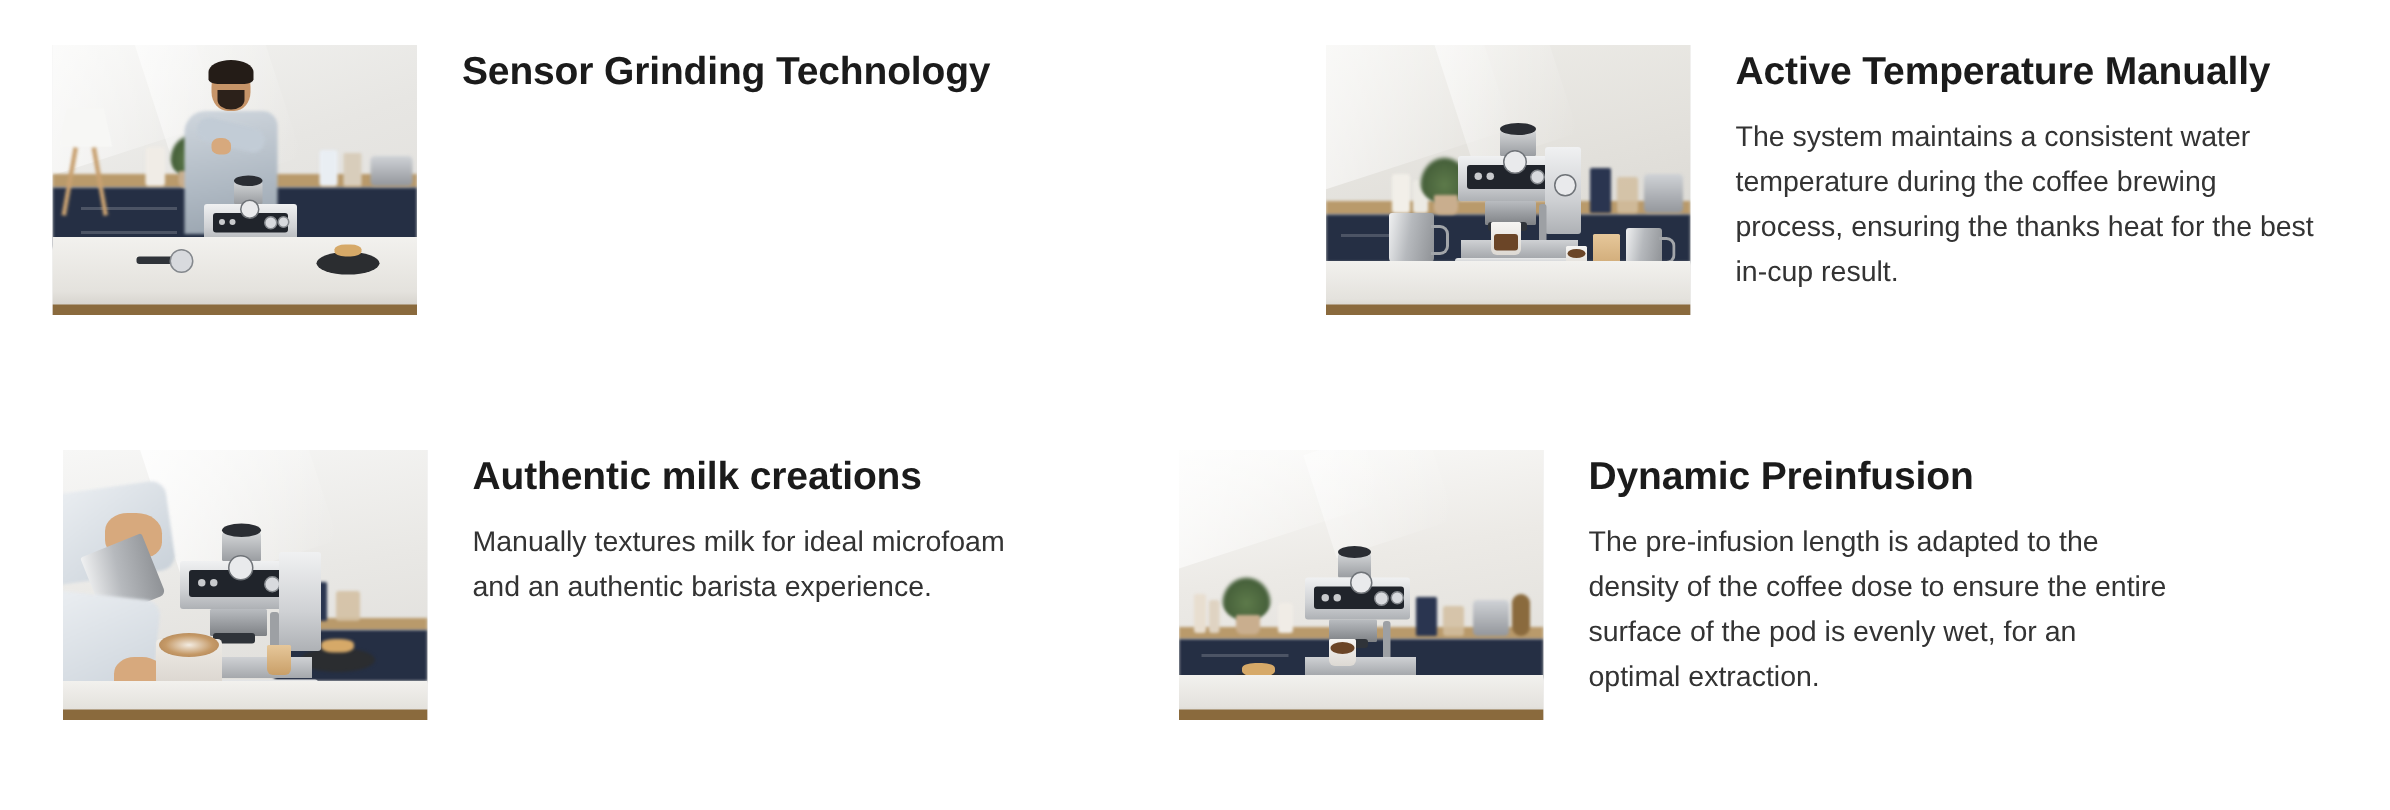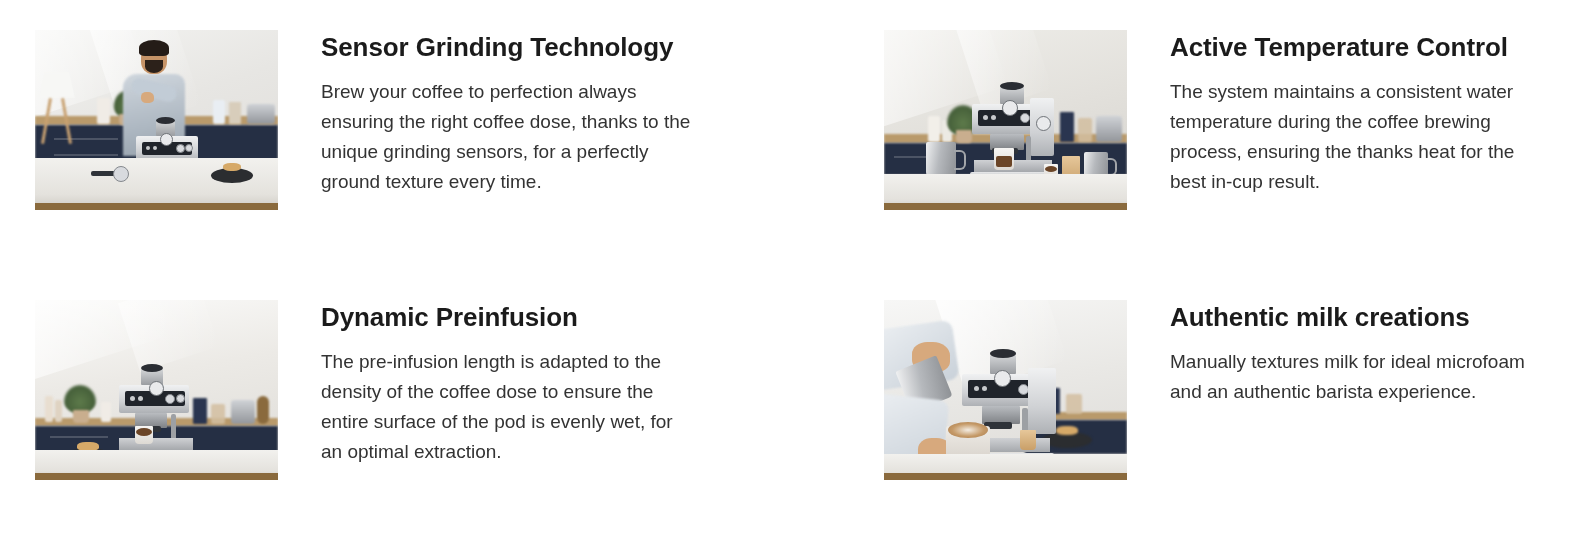--- a/index.html
+++ b/index.html
@@ -41,21 +41,21 @@
   .feature-photo {
     width: 243px;
     height: 180px;
     flex: 0 0 243px;
     position: relative;
     overflow: hidden;
     background: #e9e9ea;
   }
 
   .feature-text {
-    padding-left: 43px;
+    padding-left: 30px;
     box-sizing: border-box;
   }
   .col-left  .feature-text { width: 420px; }
   .col-right .feature-text { width: 420px; }
 
   .feature-title {
     font-size: 26px;
     font-weight: bold;
     line-height: 1.33;
     color: #1b1b1b;
@@ -351,21 +351,20 @@
         <div class="counter-edge"></div>
 
         <div class="m-arm" style="left:56px;top:141px;width:26px;height:5px;"></div>
         <div class="m-knob" style="left:78px;top:136px;width:14px;height:14px;"></div>
         <div class="plate" style="left:176px;top:138px;width:42px;height:15px;"></div>
         <div class="biscuits" style="left:188px;top:133px;width:18px;height:8px;"></div>
       </div>
 
       <div class="feature-text">
         <h3 class="feature-title">Sensor Grinding Technology</h3>
-        <p class="feature-desc">Brew your coffee to perfection always ensuring the right coffee dose, thanks to the unique grinding sensors, for a perfectly ground texture every time.</p>
       </div>
     </div>
 
     <div class="feature-item col-right">
       <div class="feature-photo">
         <div class="wall" style="background:linear-gradient(165deg,#efeeea 0%,#e2e0db 50%,#d4d2cd 100%);"></div>
         <div class="lightbeam" style="left:-14%;top:-10%;width:60%;height:55%;"></div>
         <div class="lightbeam" style="left:34%;top:-10%;width:30%;height:50%;opacity:.65;"></div>
         <div class="backcounter blur-soft" style="top:104px;height:9px;"></div>
         <div class="cabinets blur-soft" style="top:113px;height:32px;bottom:auto;"></div>
@@ -408,79 +407,27 @@
         <div class="cup-coffee" style="left:161px;top:136px;width:12px;height:6px;"></div>
         <div class="cup" style="left:178px;top:126px;width:18px;height:24px;background:linear-gradient(180deg,#e6c79a,#cda773);"></div>
         <div class="jug" style="left:200px;top:122px;width:24px;height:28px;"></div>
         <div class="jug-handle" style="left:222px;top:128px;width:9px;height:14px;"></div>
 
         <div class="frontcounter" style="height:36px;"></div>
         <div class="counter-edge"></div>
       </div>
 
       <div class="feature-text">
-        <h3 class="feature-title">Active Temperature Control</h3>
+        <h3 class="feature-title">Active Temperature Manually</h3>
         <p class="feature-desc">The system maintains a consistent water temperature during the coffee brewing process, ensuring the thanks heat for the best in-cup result.</p>
       </div>
     </div>
   </div>
 
   <div class="feature-row row-bottom">
-
-    <div class="feature-item col-left">
-      <div class="feature-photo">
-        <div class="wall" style="background:linear-gradient(170deg,#fbfbfa 0%,#eceae6 42%,#dddbd6 100%);"></div>
-        <div class="lightbeam" style="left:-12%;top:-12%;width:64%;height:46%;"></div>
-        <div class="lightbeam" style="left:38%;top:-6%;width:34%;height:40%;opacity:.6;"></div>
-        <div class="backcounter blur-soft" style="top:118px;height:8px;"></div>
-        <div class="cabinets blur-soft" style="top:126px;height:26px;bottom:auto;"></div>
-        <div class="cabinet-line" style="top:136px;left:6%;width:24%;"></div>
-
-        <div class="jar blur-soft" style="left:10px;top:96px;width:8px;height:26px;background:#e8ded0;"></div>
-        <div class="jar blur-soft" style="left:20px;top:100px;width:7px;height:22px;background:#dfd3c2;"></div>
-        <div class="plant-leaves blur-soft" style="left:28px;top:84px;width:34px;height:30px;"></div>
-        <div class="plant-pot blur-soft" style="left:38px;top:110px;width:16px;height:13px;"></div>
-        <div class="jar blur-soft" style="left:66px;top:102px;width:10px;height:20px;background:#f0ece6;"></div>
-        <div class="box-dark blur-soft" style="left:158px;top:98px;width:14px;height:26px;"></div>
-        <div class="jar blur-soft" style="left:176px;top:104px;width:14px;height:20px;"></div>
-        <div class="toaster blur-soft" style="left:196px;top:100px;width:24px;height:24px;"></div>
-        <div class="box-dark blur-soft" style="left:222px;top:96px;width:12px;height:28px;background:#8a6a3d;border-radius:6px;"></div>
-
-        <div class="machine" style="left:84px;top:72px;width:80px;height:88px;">
-          <div class="m-hopper" style="left:22px;top:-4px;width:22px;height:17px;"></div>
-          <div class="m-hopper-top" style="left:22px;top:-8px;width:22px;height:8px;"></div>
-          <div class="m-body" style="left:0px;top:13px;width:70px;height:28px;"></div>
-          <div class="m-panel" style="left:6px;top:19px;width:60px;height:15px;"></div>
-          <div class="m-gauge" style="left:30px;top:9px;width:13px;height:13px;"></div>
-          <div class="m-dot" style="left:11px;top:24px;width:5px;height:5px;"></div>
-          <div class="m-dot" style="left:19px;top:24px;width:5px;height:5px;"></div>
-          <div class="m-knob" style="left:46px;top:22px;width:8px;height:8px;"></div>
-          <div class="m-knob" style="left:57px;top:22px;width:7px;height:7px;"></div>
-          <div class="m-group" style="left:16px;top:41px;width:32px;height:15px;"></div>
-          <div class="m-arm" style="left:18px;top:54px;width:24px;height:6px;"></div>
-          <div class="m-wand" style="left:52px;top:42px;width:5px;height:26px;"></div>
-          <div class="m-drip" style="left:0px;top:66px;width:74px;height:12px;"></div>
-          <div class="m-base" style="left:-4px;bottom:0;width:82px;height:8px;"></div>
-        </div>
-
-        <div class="cup" style="left:100px;top:126px;width:18px;height:18px;"></div>
-        <div class="cup-coffee" style="left:101px;top:128px;width:16px;height:8px;"></div>
-
-        <div class="plate" style="left:30px;top:148px;width:46px;height:16px;"></div>
-        <div class="biscuits" style="left:42px;top:142px;width:22px;height:9px;"></div>
-
-        <div class="frontcounter" style="height:30px;"></div>
-        <div class="counter-edge"></div>
-      </div>
-
-      <div class="feature-text">
-        <h3 class="feature-title">Dynamic Preinfusion</h3>
-        <p class="feature-desc">The pre-infusion length is adapted to the density of the coffee dose to ensure the entire surface of the pod is evenly wet, for an optimal extraction.</p>
-      </div>
-    </div>
 
     <div class="feature-item col-right">
       <div class="feature-photo">
         <div class="wall" style="background:linear-gradient(170deg,#f7f7f6 0%,#e9e8e5 48%,#dcdad6 100%);"></div>
         <div class="lightbeam" style="left:26%;top:-14%;width:44%;height:58%;"></div>
         <div class="backcounter blur-soft" style="top:112px;height:8px;right:0;left:58%;"></div>
         <div class="cabinets blur-soft" style="top:120px;height:34px;bottom:auto;left:58%;"></div>
 
         <div class="box-dark blur-soft" style="left:162px;top:88px;width:14px;height:26px;"></div>
         <div class="jar blur-soft" style="left:182px;top:94px;width:16px;height:20px;"></div>
@@ -518,14 +465,66 @@
 
         <div class="frontcounter" style="height:26px;"></div>
         <div class="counter-edge"></div>
       </div>
 
       <div class="feature-text">
         <h3 class="feature-title">Authentic milk creations</h3>
         <p class="feature-desc">Manually textures milk for ideal microfoam and an authentic barista experience.</p>
       </div>
     </div>
+
+    <div class="feature-item col-left">
+      <div class="feature-photo">
+        <div class="wall" style="background:linear-gradient(170deg,#fbfbfa 0%,#eceae6 42%,#dddbd6 100%);"></div>
+        <div class="lightbeam" style="left:-12%;top:-12%;width:64%;height:46%;"></div>
+        <div class="lightbeam" style="left:38%;top:-6%;width:34%;height:40%;opacity:.6;"></div>
+        <div class="backcounter blur-soft" style="top:118px;height:8px;"></div>
+        <div class="cabinets blur-soft" style="top:126px;height:26px;bottom:auto;"></div>
+        <div class="cabinet-line" style="top:136px;left:6%;width:24%;"></div>
+
+        <div class="jar blur-soft" style="left:10px;top:96px;width:8px;height:26px;background:#e8ded0;"></div>
+        <div class="jar blur-soft" style="left:20px;top:100px;width:7px;height:22px;background:#dfd3c2;"></div>
+        <div class="plant-leaves blur-soft" style="left:28px;top:84px;width:34px;height:30px;"></div>
+        <div class="plant-pot blur-soft" style="left:38px;top:110px;width:16px;height:13px;"></div>
+        <div class="jar blur-soft" style="left:66px;top:102px;width:10px;height:20px;background:#f0ece6;"></div>
+        <div class="box-dark blur-soft" style="left:158px;top:98px;width:14px;height:26px;"></div>
+        <div class="jar blur-soft" style="left:176px;top:104px;width:14px;height:20px;"></div>
+        <div class="toaster blur-soft" style="left:196px;top:100px;width:24px;height:24px;"></div>
+        <div class="box-dark blur-soft" style="left:222px;top:96px;width:12px;height:28px;background:#8a6a3d;border-radius:6px;"></div>
+
+        <div class="machine" style="left:84px;top:72px;width:80px;height:88px;">
+          <div class="m-hopper" style="left:22px;top:-4px;width:22px;height:17px;"></div>
+          <div class="m-hopper-top" style="left:22px;top:-8px;width:22px;height:8px;"></div>
+          <div class="m-body" style="left:0px;top:13px;width:70px;height:28px;"></div>
+          <div class="m-panel" style="left:6px;top:19px;width:60px;height:15px;"></div>
+          <div class="m-gauge" style="left:30px;top:9px;width:13px;height:13px;"></div>
+          <div class="m-dot" style="left:11px;top:24px;width:5px;height:5px;"></div>
+          <div class="m-dot" style="left:19px;top:24px;width:5px;height:5px;"></div>
+          <div class="m-knob" style="left:46px;top:22px;width:8px;height:8px;"></div>
+          <div class="m-knob" style="left:57px;top:22px;width:7px;height:7px;"></div>
+          <div class="m-group" style="left:16px;top:41px;width:32px;height:15px;"></div>
+          <div class="m-arm" style="left:18px;top:54px;width:24px;height:6px;"></div>
+          <div class="m-wand" style="left:52px;top:42px;width:5px;height:26px;"></div>
+          <div class="m-drip" style="left:0px;top:66px;width:74px;height:12px;"></div>
+          <div class="m-base" style="left:-4px;bottom:0;width:82px;height:8px;"></div>
+        </div>
+
+        <div class="cup" style="left:100px;top:126px;width:18px;height:18px;"></div>
+        <div class="cup-coffee" style="left:101px;top:128px;width:16px;height:8px;"></div>
+
+        <div class="plate" style="left:30px;top:148px;width:46px;height:16px;"></div>
+        <div class="biscuits" style="left:42px;top:142px;width:22px;height:9px;"></div>
+
+        <div class="frontcounter" style="height:30px;"></div>
+        <div class="counter-edge"></div>
+      </div>
+
+      <div class="feature-text">
+        <h3 class="feature-title">Dynamic Preinfusion</h3>
+        <p class="feature-desc">The pre-infusion length is adapted to the density of the coffee dose to ensure the entire surface of the pod is evenly wet, for an optimal extraction.</p>
+      </div>
+    </div>
   </div>
 </div>
 
 </body></html>

